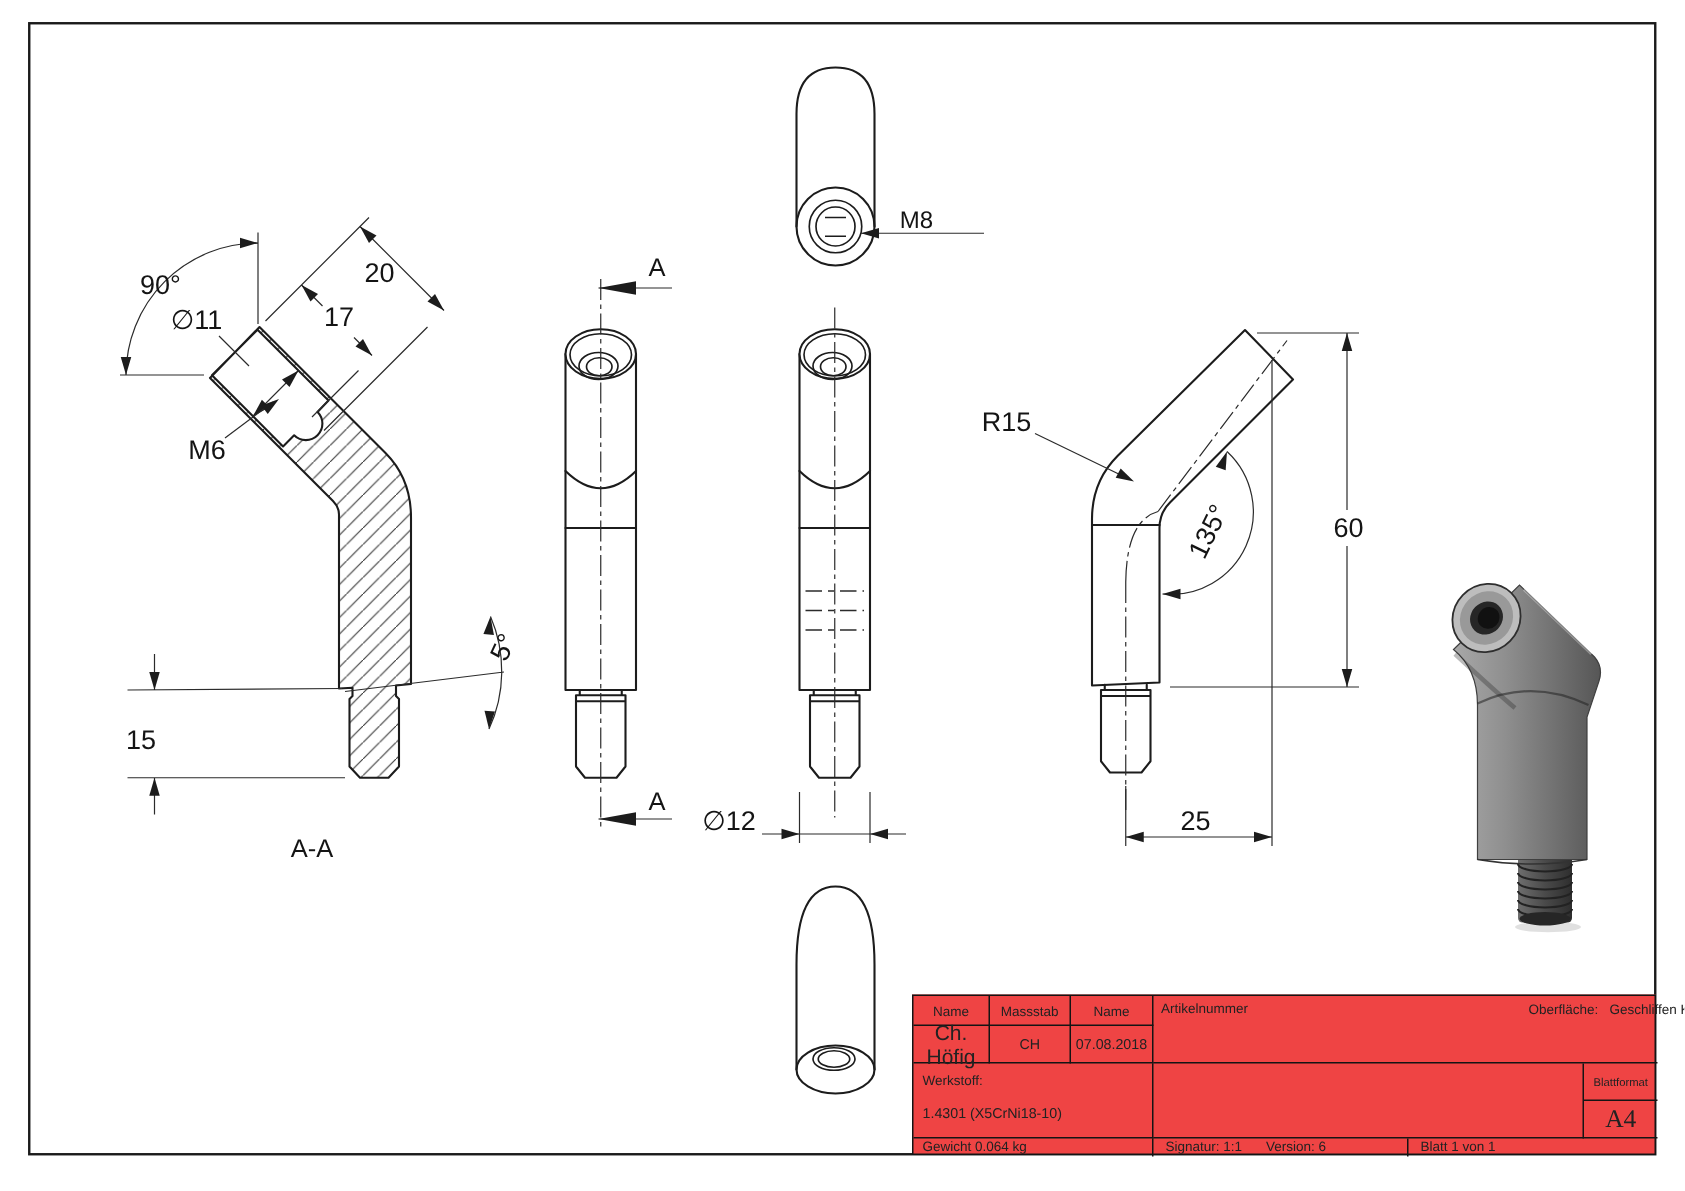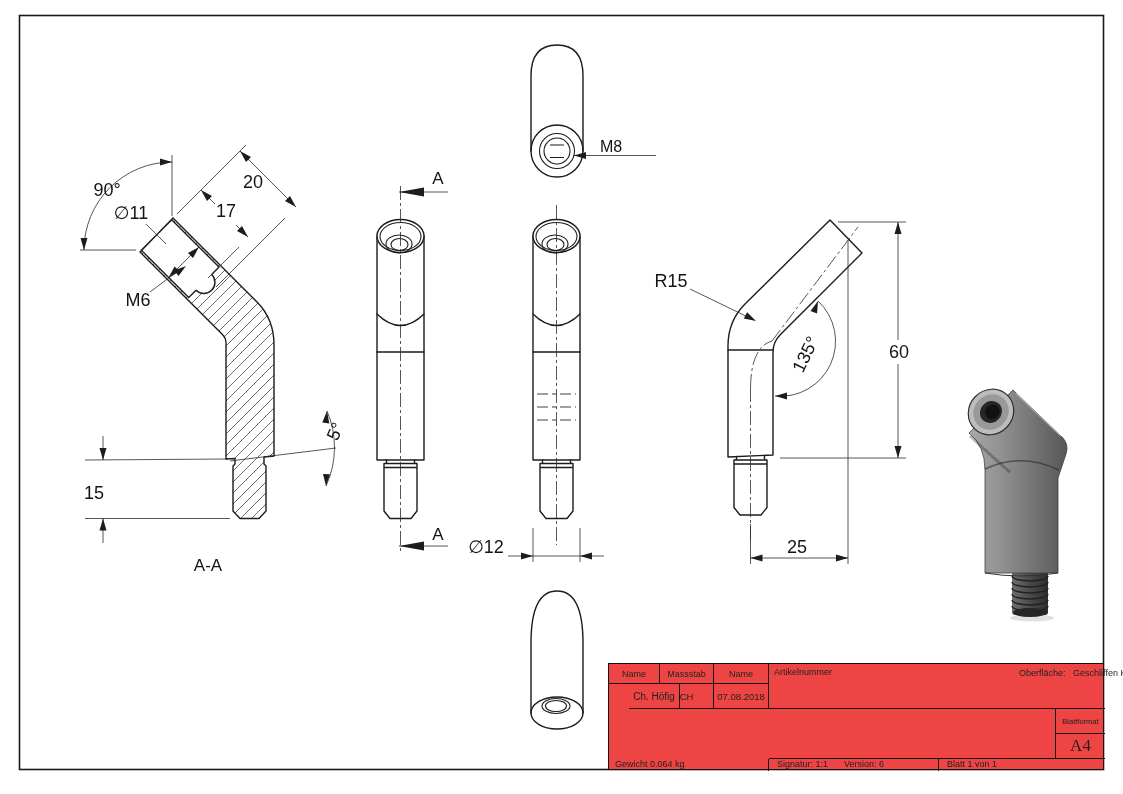--- a/index.html
+++ b/index.html
@@ -189,32 +189,36 @@
       <ellipse cx="991" cy="412" rx="11.5" ry="10.5" fill="#262626"></ellipse>
       <ellipse cx="992" cy="413" rx="7.5" ry="7" fill="#111111"></ellipse>
     </g>
   </g>
 </svg>
 
 <div class="tb">
   <div class="cell ctr lbl" style="left:0;top:0;width:51px;height:20px;">Name</div>
   <div class="cell ctr lbl" style="left:51px;top:0;width:54px;height:20px;">Massstab</div>
   <div class="cell ctr lbl" style="left:105px;top:0;width:55px;height:20px;">Name</div>
-  <div class="cell ctr" style="left:0;top:20px;width:51px;height:25px;font-size:10px;margin-left:20px;">Ch. Höfig</div>
+  <div class="cell ctr" style="left:0;top:20px;width:51px;height:25px;font-size:14px;">Ch. Höfig</div>
   <div class="cell ctr" style="left:51px;top:20px;width:54px;height:25px;font-size:9.5px;">CH</div>
   <div class="cell ctr" style="left:105px;top:20px;width:55px;height:25px;font-size:9.5px;text-align:right;">07.08.2018</div>
 
   <div class="cell" style="left:160px;top:0;width:336px;height:45px;border-right:none;">
     <div class="lbl" style="position:absolute;left:5px;top:3px;">Artikelnummer</div>
     <div class="obf">
       <span>Oberfläche:</span>&nbsp;&nbsp;
       <span>Geschliffen Korn 240</span>
     </div>
   </div>
 
+  <div class="cell" style="left:0;top:45px;width:160px;height:50px;">
+    <div class="lbl" style="position:absolute;left:6px;top:6px;">Werkstoff:</div>
+    <div style="position:absolute;left:6px;top:28px;font-size:9.5px;white-space:nowrap;">1.4301 (X5CrNi18-10)</div>
+  </div>
   <div class="cell" style="left:160px;top:45px;width:287px;height:50px;"></div>
   <div class="cell ctr" style="left:447px;top:45px;width:49px;height:25px;border-right:none;font-size:7.5px;">Blattformat</div>
   <div class="cell ctr" style="left:447px;top:70px;width:49px;height:25px;border-right:none;font-size:17px;font-family:Liberation Serif, serif;">A4</div>
 
   <div class="cell" style="left:0;top:95px;width:160px;height:12px;border-bottom:none;">
     <div style="position:absolute;left:6px;top:0px;font-size:9px;white-space:nowrap;">Gewicht 0.064 kg</div>
   </div>
   <div class="cell" style="left:160px;top:95px;width:170px;height:12px;border-bottom:none;">
     <span style="position:absolute;left:8px;top:0px;font-size:9px;white-space:nowrap;">Signatur: 1:1</span>
     <span style="position:absolute;left:75px;top:0px;font-size:9px;white-space:nowrap;">Version: 6</span>

